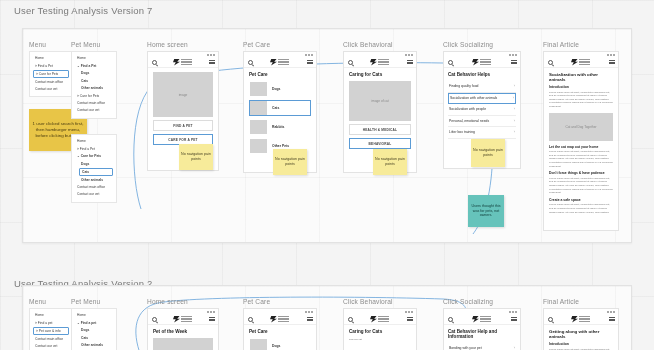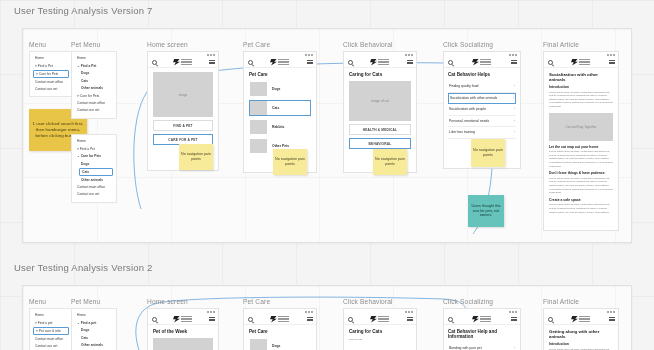--- a/index.html
+++ b/index.html
@@ -404,21 +404,21 @@
         <div class="art-h">Let the cat map out your home</div>
         <div class="art-p">Lorem ipsum dolor sit amet, consectetur adipiscing elit, sed do eiusmod tempor incididunt ut labore et dolore magna aliqua. Ut enim ad minim veniam, quis nostrud exercitation ullamco laboris nisi ut aliquip ex ea commodo consequat.</div>
         <div class="art-h">Don't force things &amp; have patience</div>
         <div class="art-p">Lorem ipsum dolor sit amet, consectetur adipiscing elit, sed do eiusmod tempor incididunt ut labore et dolore magna aliqua. Ut enim ad minim veniam, quis nostrud exercitation ullamco laboris nisi ut aliquip ex ea commodo consequat.</div>
         <div class="art-h">Create a safe space</div>
         <div class="art-p">Lorem ipsum dolor sit amet, consectetur adipiscing elit, sed do eiusmod tempor incididunt ut labore et dolore magna aliqua. Ut enim ad minim veniam, quis nostrud.</div>
       </div>
     </div>
   </div>
 
-  <div class="board-title" style="left:14px; top:262px;">User Testing Analysis Version 2</div>
+  <div class="board-title" style="left:14px; top:278px;">User Testing Analysis Version 2</div>
 
   <div class="board" style="left:22px; top:285px; width:610px; height:70px;">
     <div class="board-inner"></div>
 
     <svg class="flow" width="610" height="70">
       <path d="M118 70 C 108 44, 112 22, 135 17 C 170 10, 330 10, 420 13 C 440 14, 444 20, 444 30" stroke="#6fa8dc" stroke-width="1" fill="none" opacity=".85"></path>
     </svg>
 
     <div class="col-label" style="left:6px;  top:12px;">Menu</div>
     <div class="col-label" style="left:48px; top:12px;">Pet Menu</div>

